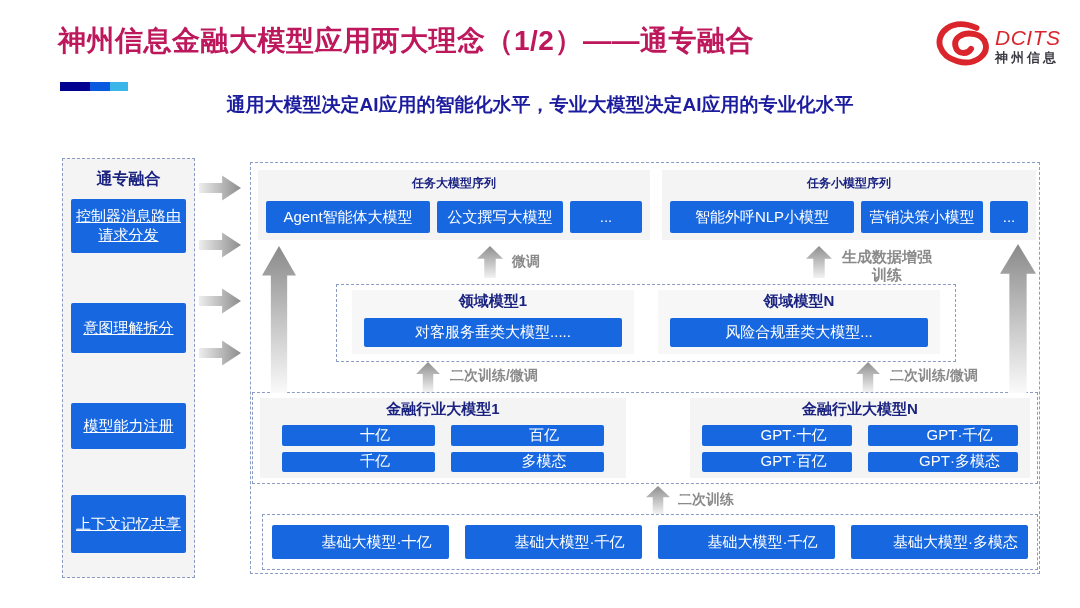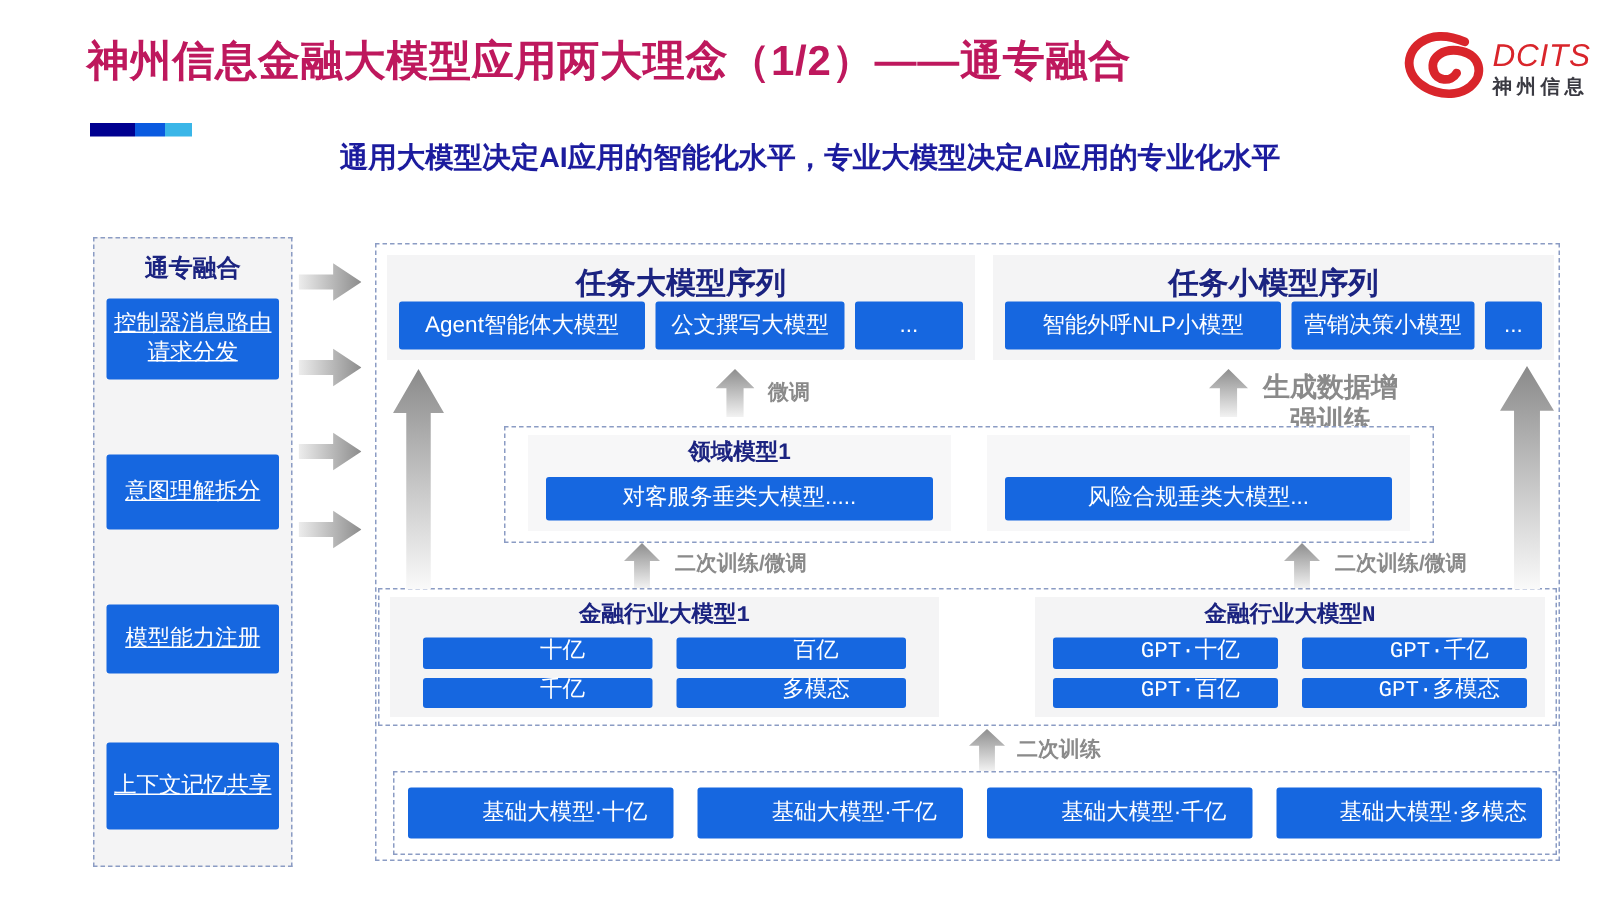--- a/index.html
+++ b/index.html
@@ -28,21 +28,21 @@
   .logo-brand-cn{font-size:13px;font-weight:bold;color:#3A3A42;letter-spacing:3px;margin-top:2px;}
   
   .dashed{border:1.5px dashed #8B9CC4;box-sizing:border-box;position:absolute;background:#fff;}
   .sidebar{left:62px;top:158px;width:133px;height:420px;background:#F4F4F5;}
   .main-box{left:250px;top:162px;width:790px;height:412px;}
   .domain-box{left:336px;top:284px;width:620px;height:78px;background:#fff;}
   .industry-box{left:252px;top:392px;width:786px;height:92px;background:#fff;}
   .base-box{left:262px;top:514px;width:776px;height:56px;background:#fff;
     display:flex;align-items:center;justify-content:space-between;padding:0 9px;}
   
-  .navy-head{font-size:20px;font-weight:bold;color:#1B2380;text-align:center;}
+  .navy-head{font-size:12px;font-weight:bold;color:#1B2380;text-align:center;}
   .blue-btn{
     background:#1667E0;color:#fff;display:flex;align-items:center;justify-content:center;
     font-size:15px;border-radius:2px;text-align:center;line-height:1.25;box-sizing:border-box;
   }
   .gray-panel{position:absolute;background:#F4F4F5;box-sizing:border-box;}
   .light-panel{position:absolute;background:#F7F7F8;box-sizing:border-box;}
   .arrow-label{position:absolute;color:#8A8A8A;font-size:14px;font-weight:bold;}
   
   .sidebar-title{position:absolute;top:10px;left:0;width:100%;font-size:16px;}
   .sidebar-item{position:absolute;left:8px;right:8px;padding:2px 4px;text-decoration:underline;}
@@ -64,27 +64,27 @@
   
   .task-group{top:170px;height:70px;}
   .task-title{padding-top:5px;}
   .task-row{position:absolute;left:8px;right:8px;bottom:7px;display:flex;gap:7px;}
   .task-row .blue-btn{height:32px;}
   
   .domain-group{top:290px;height:64px;}
   .domain-title{padding-top:2px;font-size:15px;}
   .domain-group .blue-btn{position:absolute;left:12px;right:12px;bottom:7px;height:29px;}
   
-  .industry-group{top:398px;height:80px;font-family:Liberation Mono, monospace;}
+  .industry-group{top:398px;height:80px;}
   .industry-grid{position:absolute;left:22px;right:22px;top:27px;bottom:6px;
     display:grid;grid-template-columns:1fr 1fr;gap:6px 16px;}
   .industry-grid .blue-btn{height:auto;padding-left:33px;}
   
   .base-box .blue-btn{width:177px;height:34px;padding-left:32px;}
-  .gen-label{width:98px;text-align:center;line-height:1.2;font-size:18px;}
+  .gen-label{width:98px;text-align:center;line-height:1.2;font-size:15px;}
 </style>
 </head>
 <body>
 
 <div id="canvas">
 
   <div class="slide-title">神州信息金融大模型应用两大理念（1/2）——通专融合</div>
   <div class="accent-bar">
     <span class="seg1"></span>
     <span class="seg2"></span>
@@ -143,20 +143,21 @@
 
   <div class="arr arrow-up-tall" style="left:262px;top:246px;width:34px;height:147px;"></div>
   <div class="arr arrow-up-tall" style="left:1000px;top:244px;width:36px;height:149px;"></div>
 
   <div class="dashed domain-box"></div>
   <div class="light-panel domain-group" style="left:352px;width:282px;">
     <div class="navy-head domain-title">领域模型1</div>
     <div class="blue-btn">对客服务垂类大模型.....</div>
   </div>
   <div class="light-panel domain-group" style="left:658px;width:282px;">
+    <div class="navy-head domain-title">领域模型N</div>
     <div class="blue-btn">风险合规垂类大模型...</div>
   </div>
 
   <div class="arr arrow-up" style="left:416px;top:362px;width:24px;height:30px;"></div>
   <div class="arrow-label" style="left:450px;top:367px;">二次训练/微调</div>
   <div class="arr arrow-up" style="left:856px;top:362px;width:24px;height:30px;"></div>
   <div class="arrow-label" style="left:890px;top:367px;">二次训练/微调</div>
 
   <div class="dashed industry-box"></div>
   <div class="gray-panel industry-group" style="left:260px;width:366px;">

